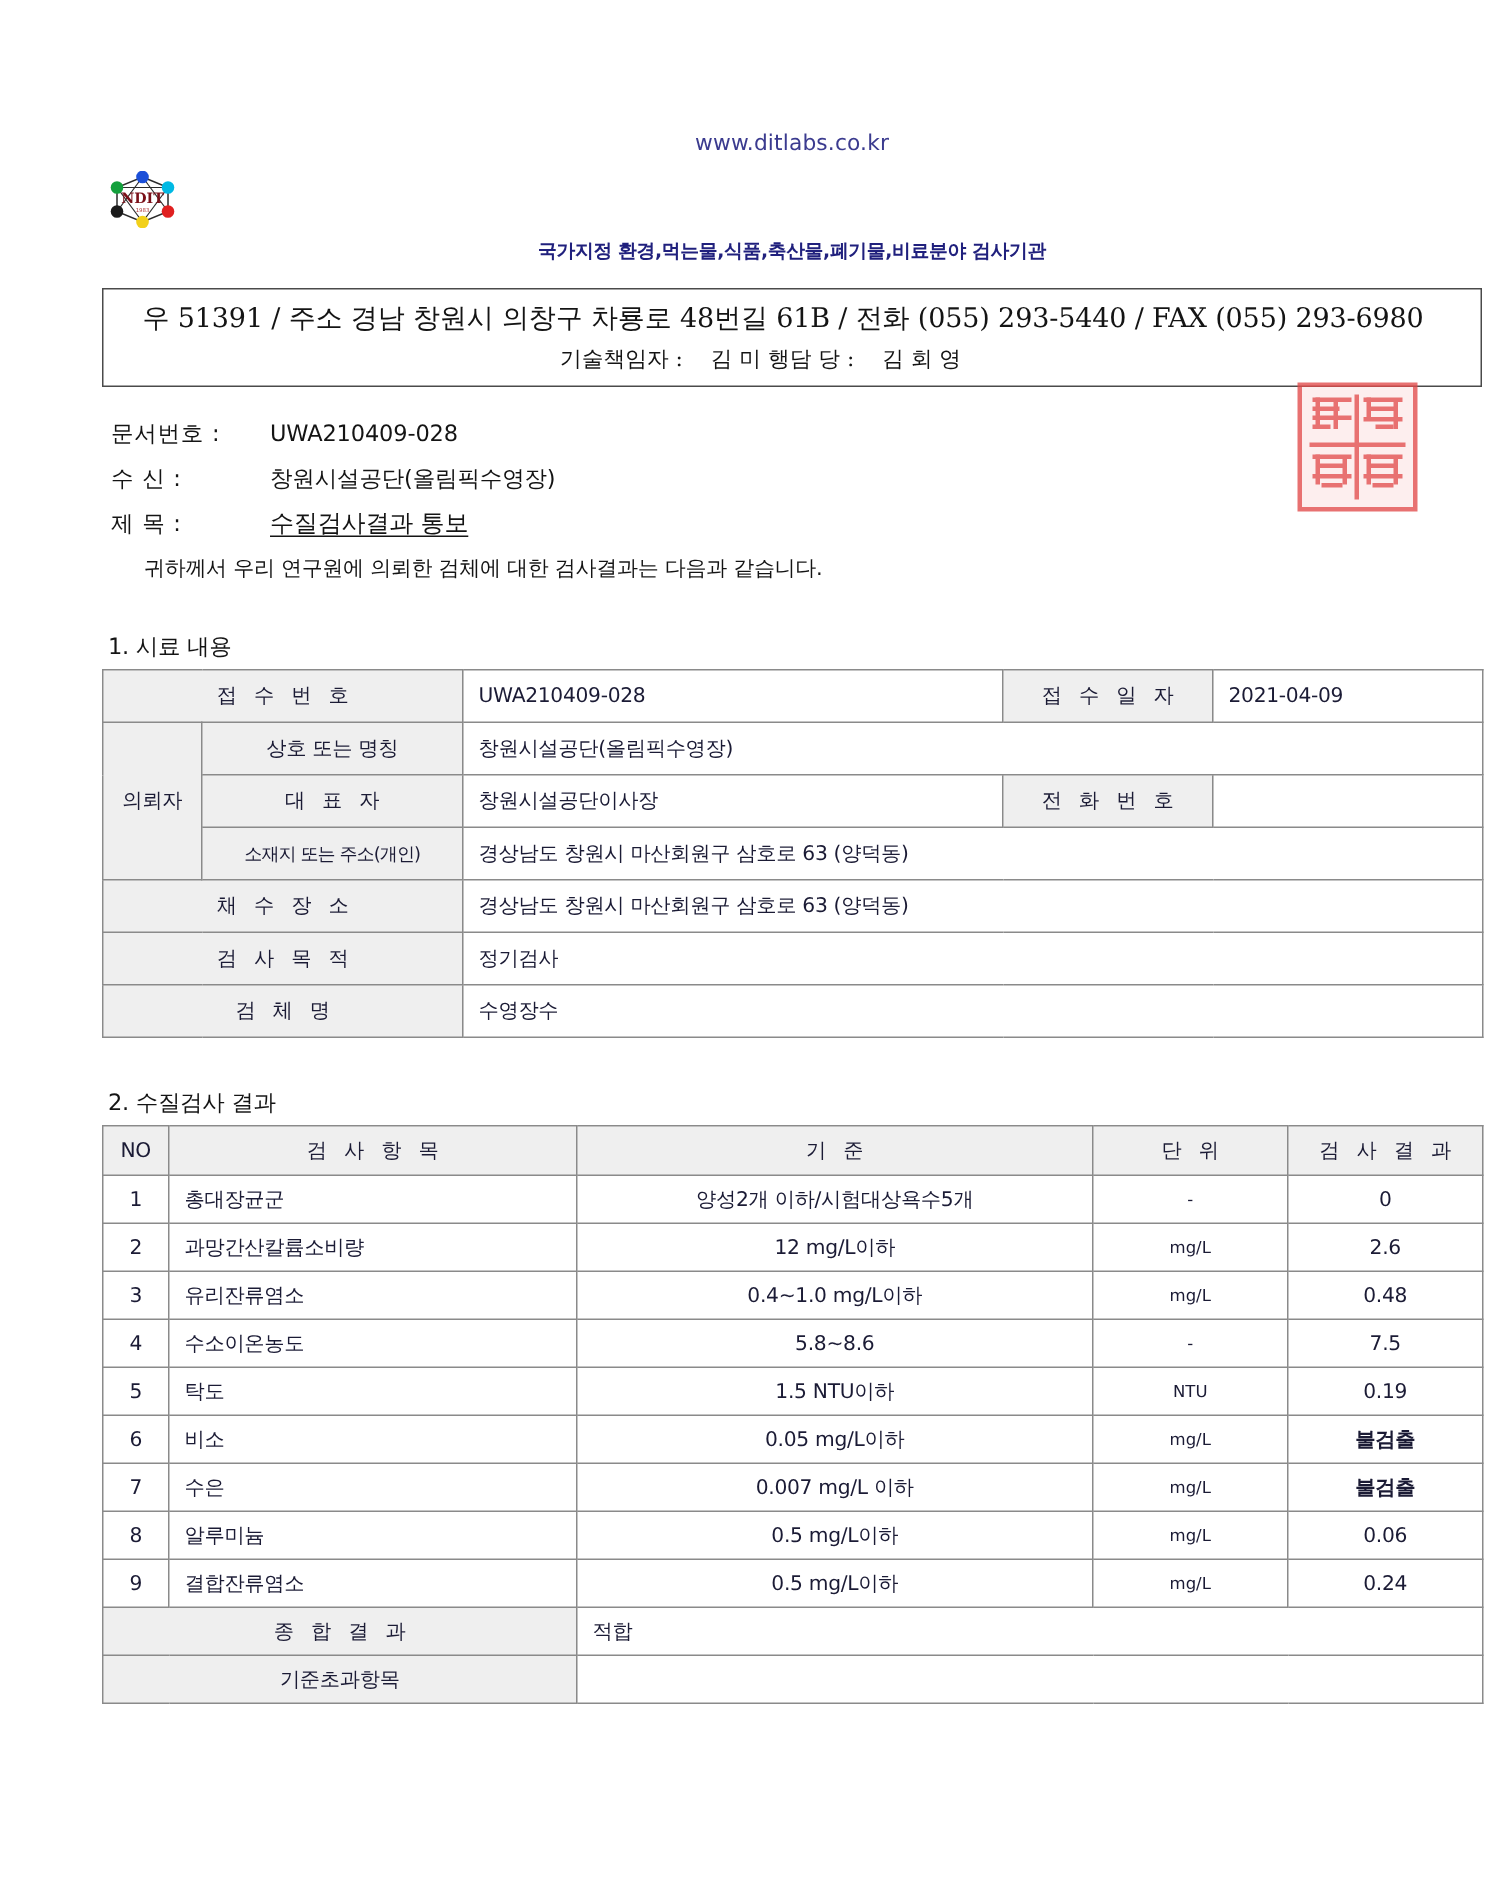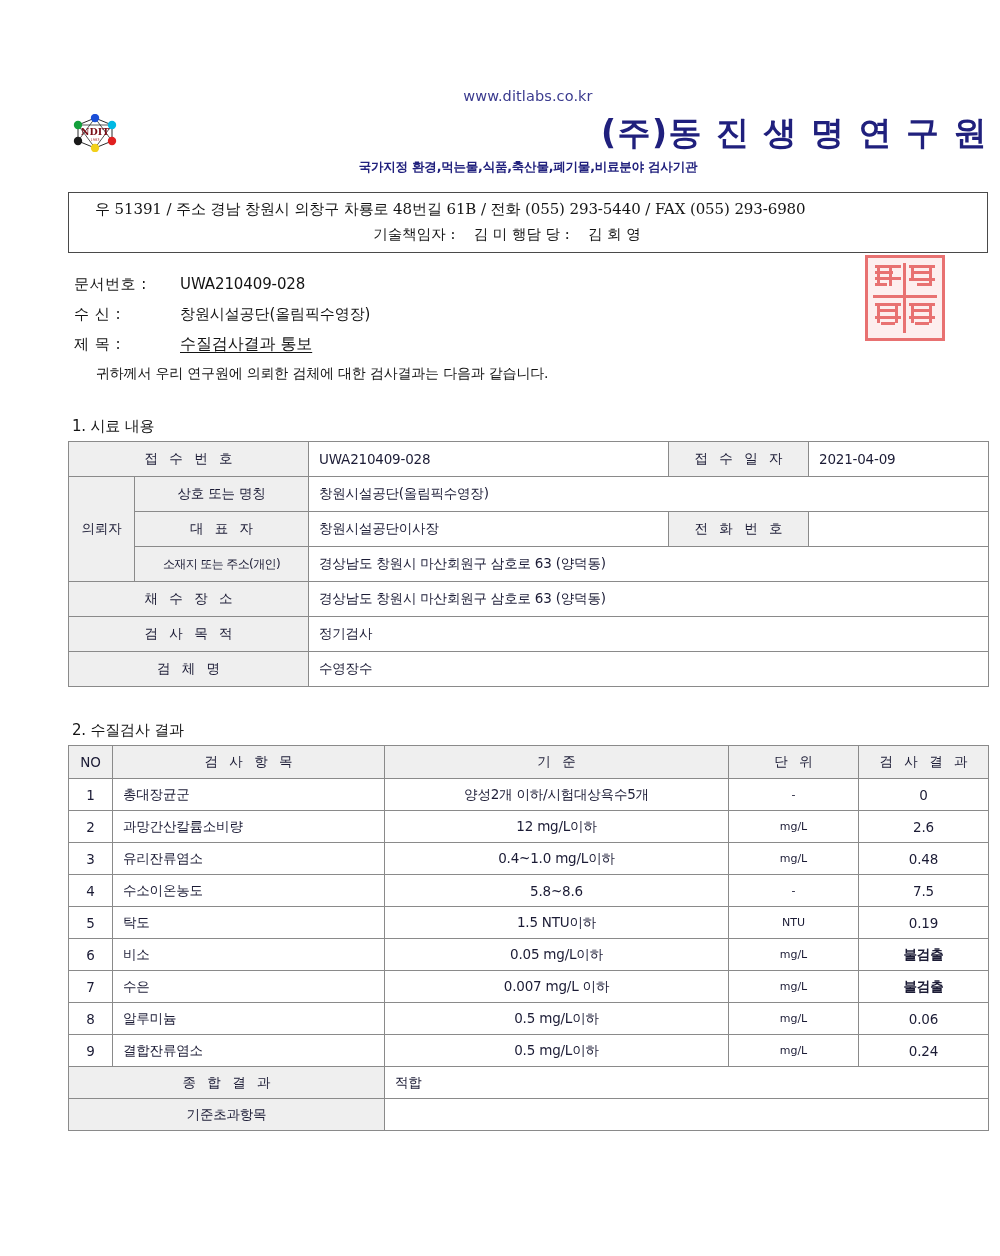--- a/index.html
+++ b/index.html
@@ -67,21 +67,21 @@
   }
 
   
   .addr-box {
     border: 1px solid #4a4a4a;
     margin-top: 16px;
     padding: 7px 26px 8px 26px;
     font-family: "DejaVu Serif", "Liberation Serif", serif;
   }
   .addr-line1 {
-    font-size: 15px;
+    font-size: 18px;
     color: #141414;
     letter-spacing: -0.1px;
     white-space: nowrap;
   }
   .addr-line2 {
     display: flex;
     justify-content: center;
     font-size: 14.5px;
     color: #141414;
     margin-top: 6px;
@@ -213,21 +213,20 @@
         <circle cx="27" cy="4" r="4.2" fill="#1b4fd8"></circle>
         <circle cx="44" cy="11" r="4.2" fill="#00b9e4"></circle>
         <circle cx="44" cy="27" r="4.2" fill="#e02020"></circle>
         <circle cx="27" cy="34" r="4.2" fill="#f2d01a"></circle>
         <circle cx="10" cy="27" r="4.2" fill="#1a1a1a"></circle>
         <circle cx="10" cy="11" r="4.2" fill="#13a03c"></circle>
         <text x="27" y="21" text-anchor="middle" font-size="9.5" font-weight="bold" font-family="DejaVu Serif, serif" fill="#7a0f18">NDIT</text>
         <text x="27" y="27" text-anchor="middle" font-size="3.6" font-family="DejaVu Sans, sans-serif" fill="#b03a3a">1983</text>
       </svg>
     </span>
-    <span class="brand-name">(주)동 진 생 명 연 구 원</span>
   </div>
 
   <div class="tagline">국가지정 환경,먹는물,식품,축산물,폐기물,비료분야 검사기관</div>
 
   <div class="addr-box">
     <div class="addr-line1">우 51391 / 주소  경남 창원시 의창구 차룡로 48번길 61B /  전화 (055) 293-5440 /  FAX (055) 293-6980</div>
     <div class="addr-line2">
       <span>
         <span>기술책임자 :</span>
         &nbsp;&nbsp;

